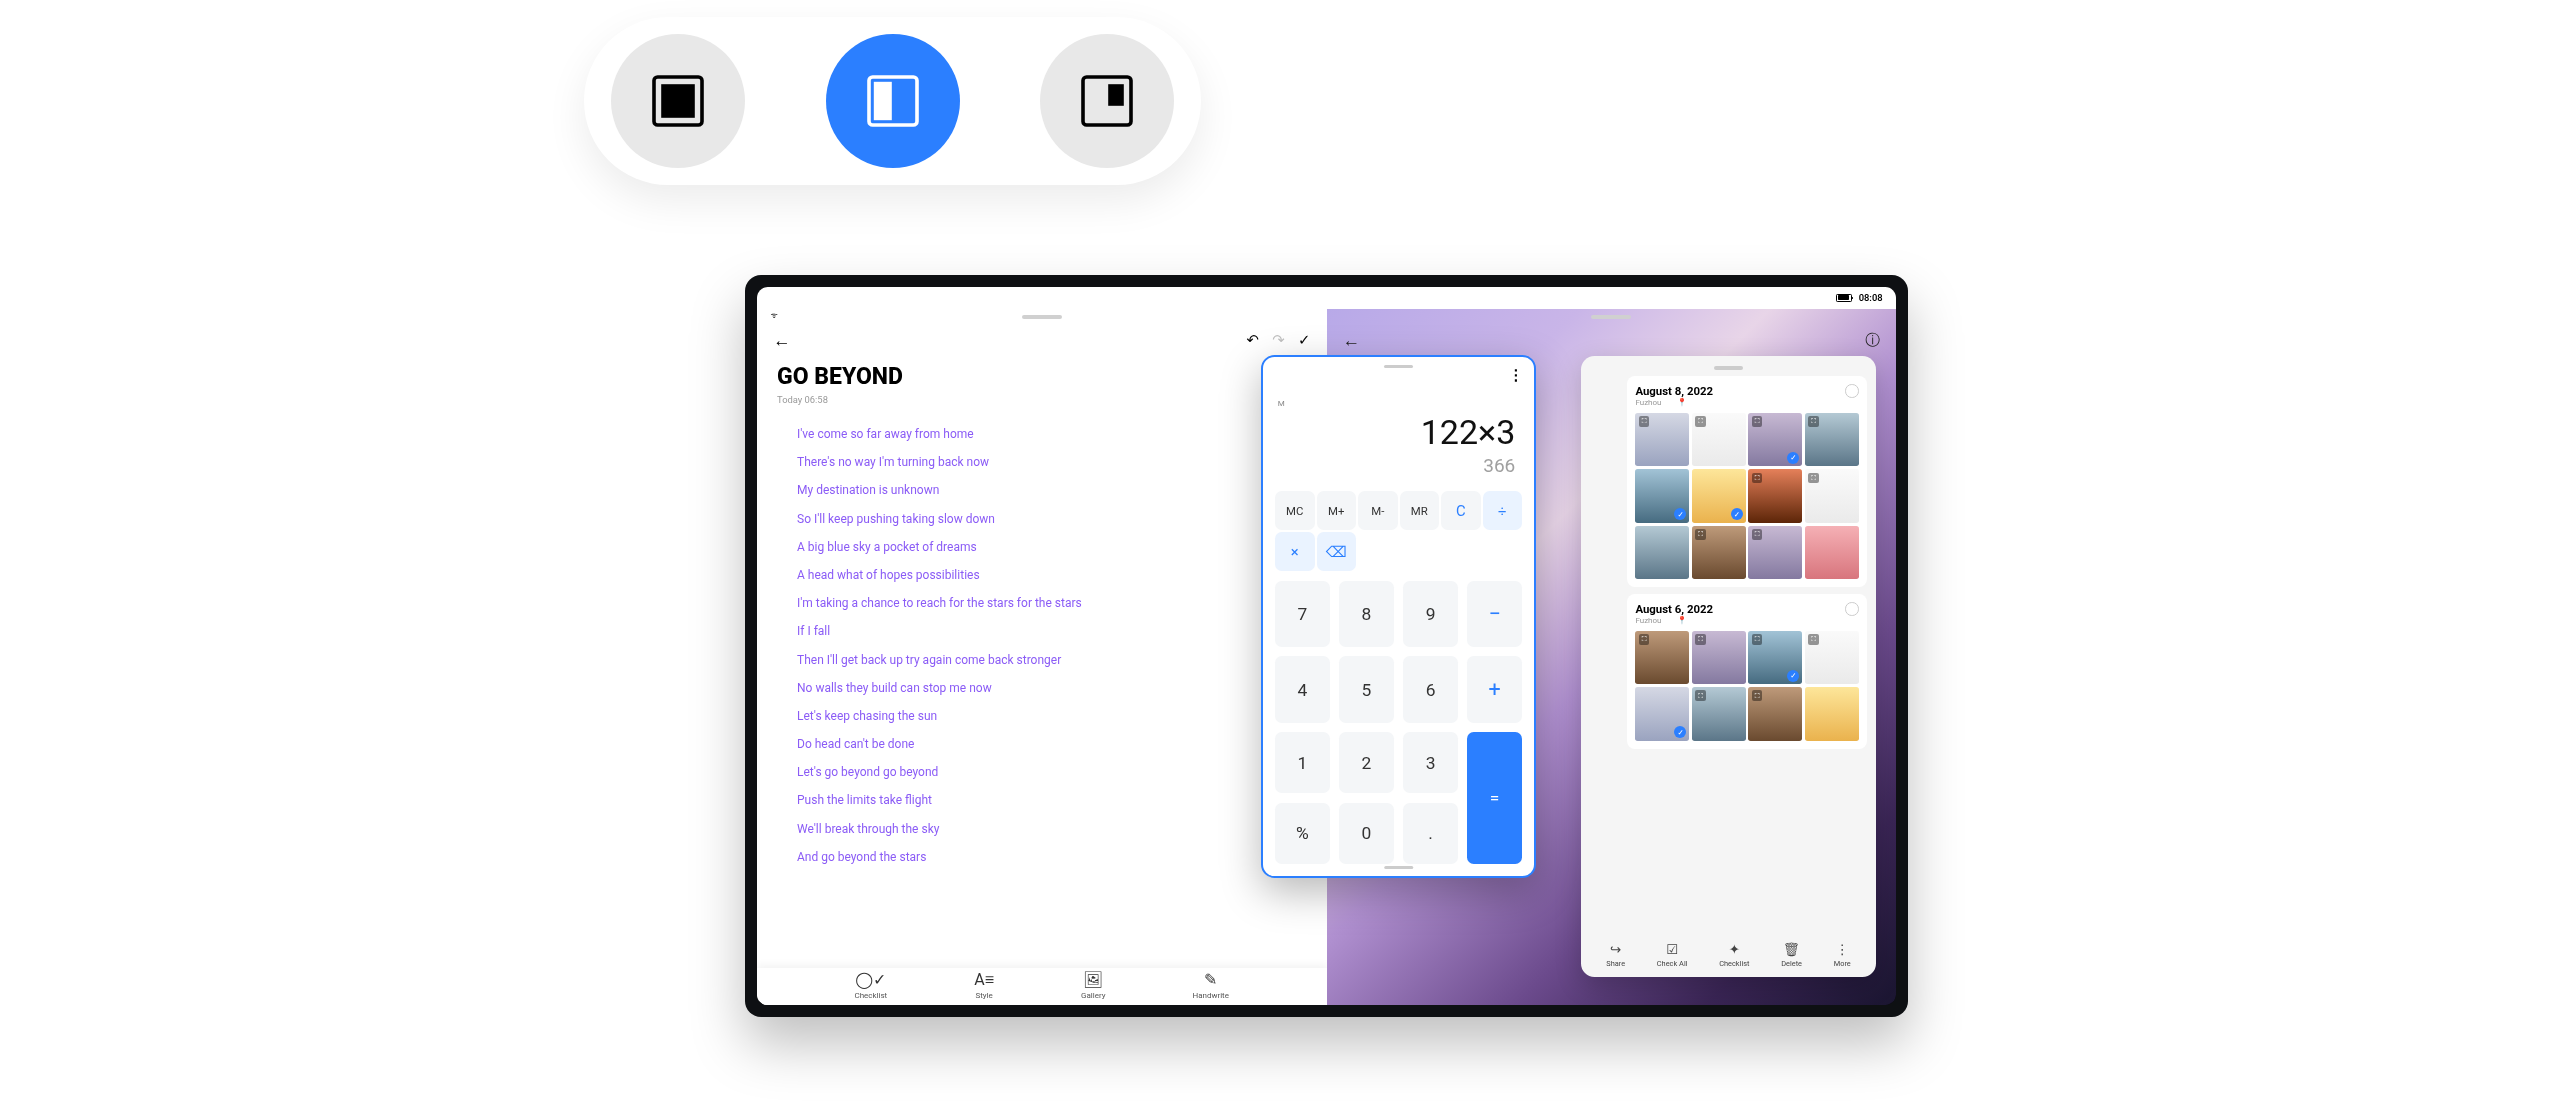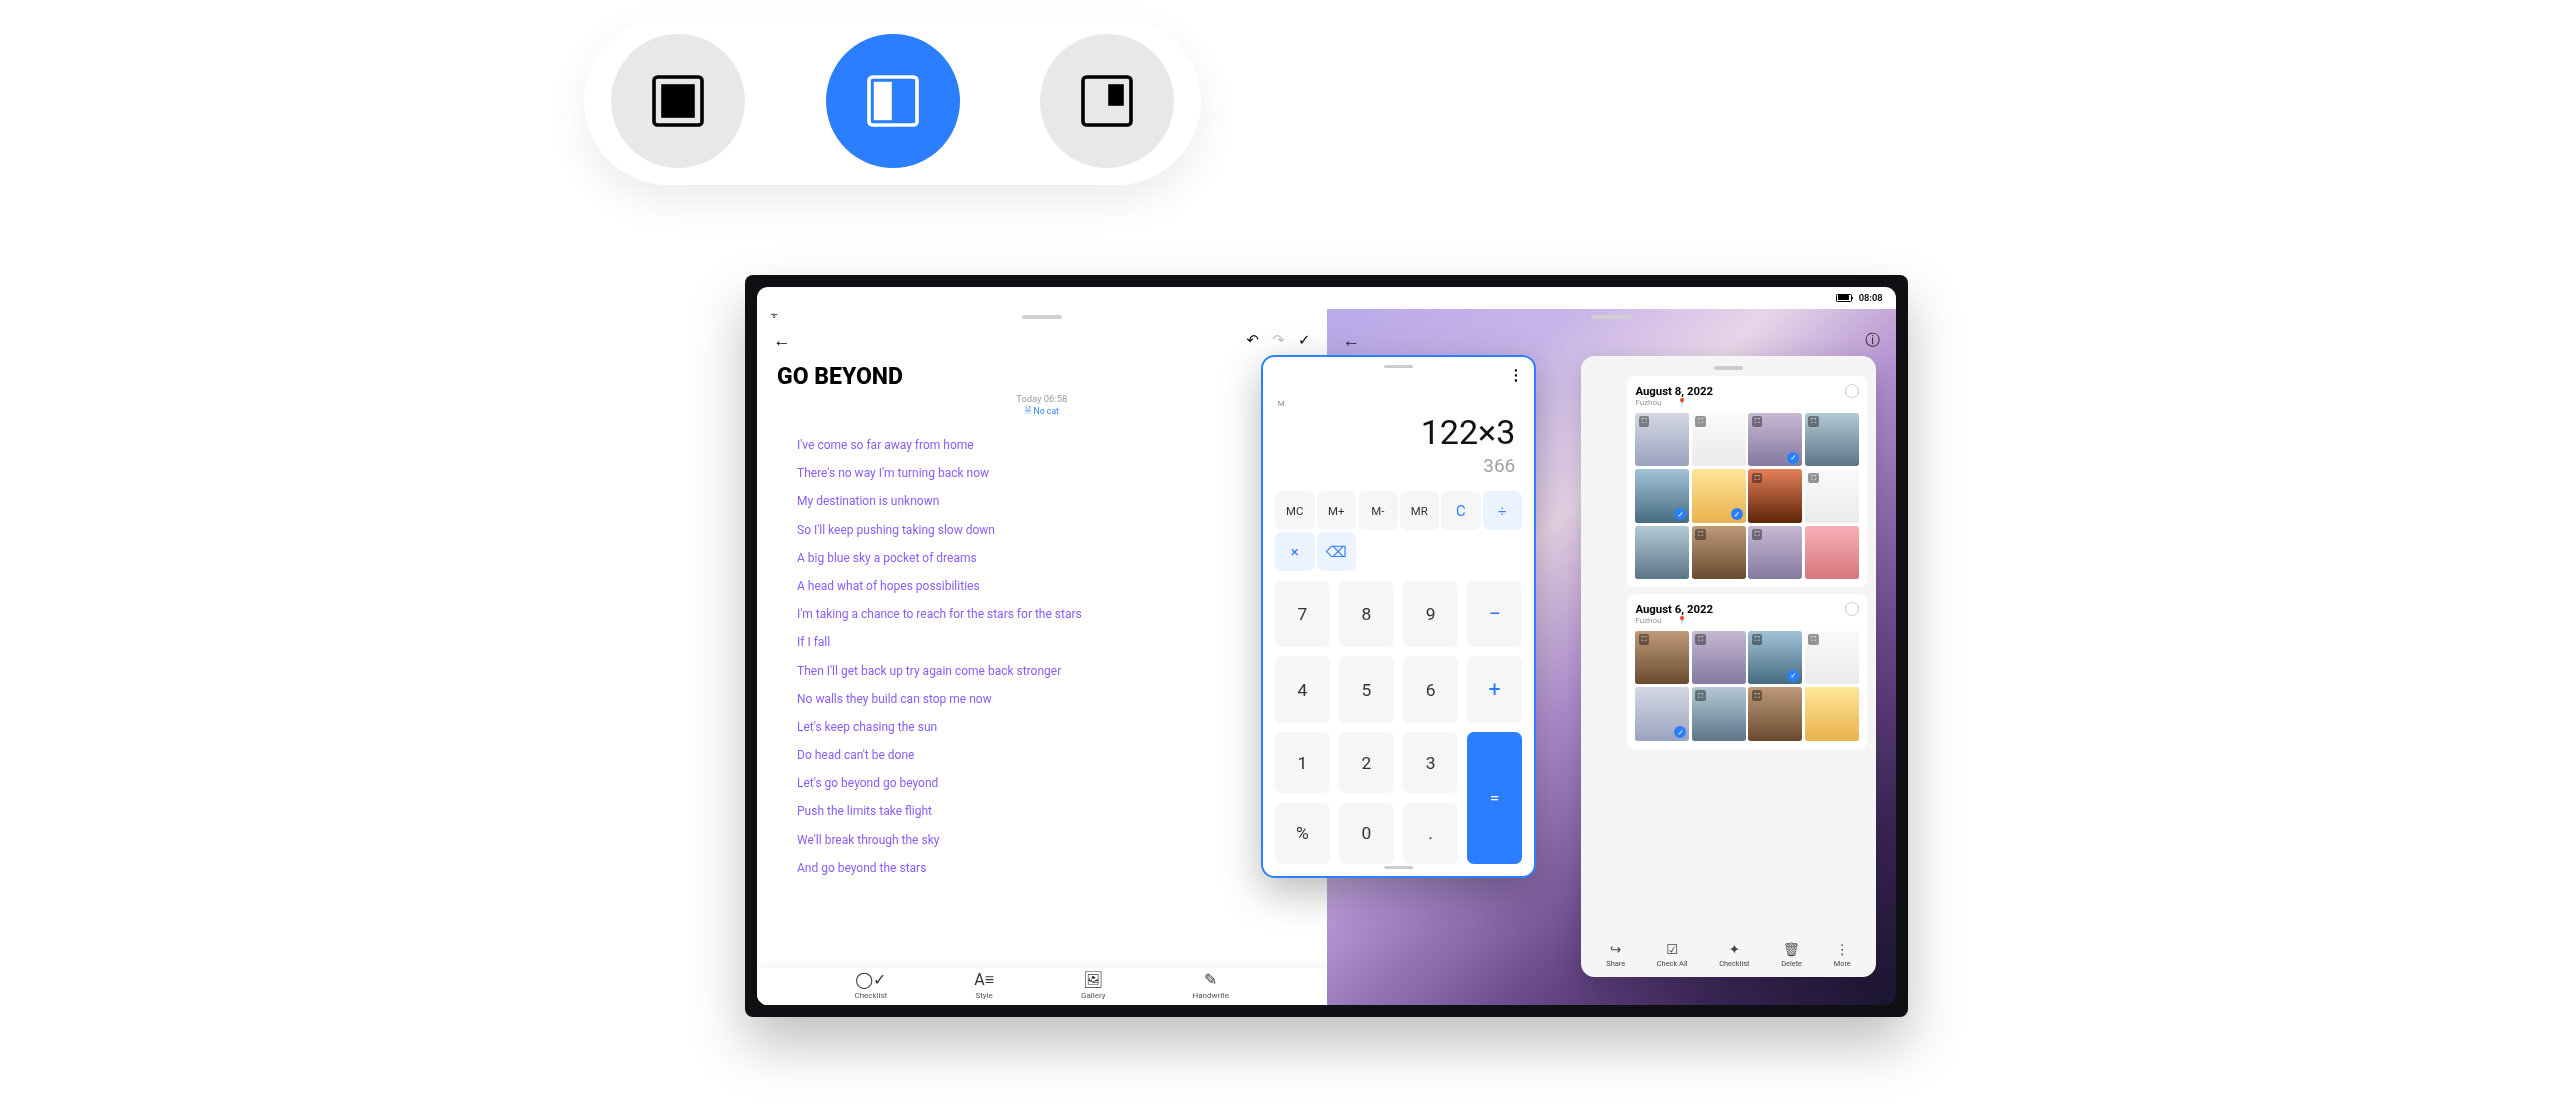--- a/index.html
+++ b/index.html
@@ -5,21 +5,21 @@
 * { margin: 0; padding: 0; box-sizing: border-box; }
 body { font-family: -apple-system, BlinkMacSystemFont, "Segoe UI", Roboto, Helvetica, Arial, sans-serif; background: #fff; width: 2576px; height: 1116px; position: relative; }
 
 
 .mode-selector { position: absolute; left: 584px; top: 17px; width: 617px; height: 168px; background: #fff; border-radius: 87px; box-shadow: 0 16px 40px rgba(0,0,0,0.08); display: flex; align-items: center; justify-content: space-between; padding: 0 27px; }
 .mode-btn { width: 134px; height: 134px; border-radius: 50%; background: #e8e8e8; display: flex; align-items: center; justify-content: center; cursor: pointer; }
 .mode-btn.active { background: #2b7fff; }
 .mode-icon { width: 60px; height: 60px; }
 
 
-.tablet { position: absolute; left: 745px; top: 275px; width: 1163px; height: 742px; background: #0e1013; border-radius: 8px; box-shadow: 0 27px 54px rgba(0,0,0,0.25); padding: 12px; }
+.tablet { position: absolute; left: 745px; top: 275px; width: 1163px; height: 742px; background: #0e1013; border-radius: 16px; box-shadow: 0 27px 54px rgba(0,0,0,0.25); padding: 12px; }
 .screen { width: 100%; height: 100%; background: #000; border-radius: 10.7px; position: relative; overflow: hidden; }
 
 
 .status-bar { position: absolute; top: 0; left: 0; right: 0; height: 21.5px; background: #fff; display: flex; align-items: center; justify-content: flex-end; padding-right: 13.4px; gap: 6.7px; font-size: 9.4px; font-weight: 600; z-index: 5; }
 .battery { width: 16px; height: 8px; border: 1px solid #000; border-radius: 1.3px; position: relative; }
 .battery::after { content: ''; position: absolute; right: -2px; top: 2px; width: 1.3px; height: 2.7px; background: #000; border-radius: 0 0.7px 0.7px 0; }
 .battery::before { content: ''; position: absolute; left: 0.7px; top: 0.7px; bottom: 0.7px; width: 80%; background: #000; border-radius: 0.7px; }
 
 .wifi-icon-small { position: absolute; left: 13.4px; top: 21.5px; font-size: 8px; z-index: 6; }
 
@@ -28,21 +28,21 @@
 
 
 .notes-app { width: 50%; height: 100%; background: #fff; position: relative; display: flex; flex-direction: column; }
 .drag-handle { width: 40px; height: 4px; background: #d0d0d0; border-radius: 2px; margin: 6.7px auto 0; }
 .notes-header { display: flex; align-items: center; padding: 10.7px 16px 5.4px; gap: 10.7px; }
 .back-arrow { font-size: 17.4px; cursor: pointer; }
 .notes-header-right { margin-left: auto; display: flex; gap: 13.4px; align-items: center; }
 .undo-icon, .redo-icon, .check-icon { font-size: 14.8px; cursor: pointer; }
 .redo-icon { color: #c0c0c0; }
 .notes-title { font-size: 23px; font-weight: 800; padding: 6.7px 20px 0; }
-.notes-meta { padding: 2.7px 20px; font-size: 9.4px; color: #9a9a9a; display: flex; justify-content: space-between; align-items: center; flex-direction: column; }
+.notes-meta { padding: 2.7px 20px; font-size: 9.4px; color: #9a9a9a; display: flex; justify-content: space-between; align-items: center; }
 .no-cat { font-size: 8.7px; color: #3b82f6; display: flex; align-items: center; gap: 2px; }
 .notes-body { flex: 1; padding: 10.7px 34px 0 40px; overflow: hidden; }
 .notes-body p { font-size: 12px; line-height: 2.35; color: #8b5cf6; }
 .notes-toolbar { border-top: none; display: flex; justify-content: space-around; padding: 2.7px 54px 5.4px; background: #fff; box-shadow: 0 -2.7px 8px rgba(0,0,0,0.05); }
 .tool-item { text-align: center; font-size: 8px; color: #555; cursor: pointer; }
 .tool-item .ti-icon { display: block; font-size: 16px; margin-bottom: 1.3px; color: #333; }
 
 
 .right-area { width: 50%; height: 100%; position: relative; background: linear-gradient(135deg, #b8a9e8 0%, #c9b5e8 20%, #e8d5e8 35%, #b090d0 50%, #6b4a8c 70%, #3a2555 85%, #1a1530 100%); }
 .right-header { display: flex; align-items: center; justify-content: space-between; padding: 10.7px 16px; }

